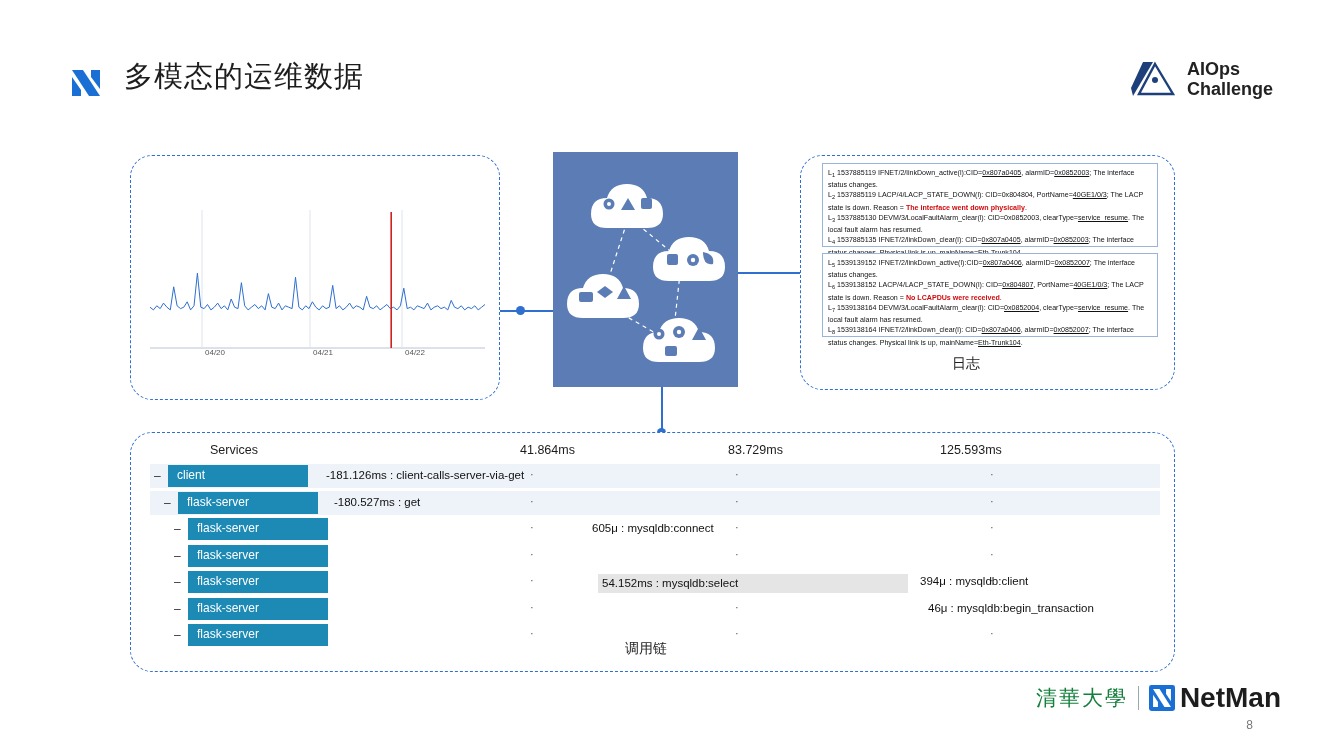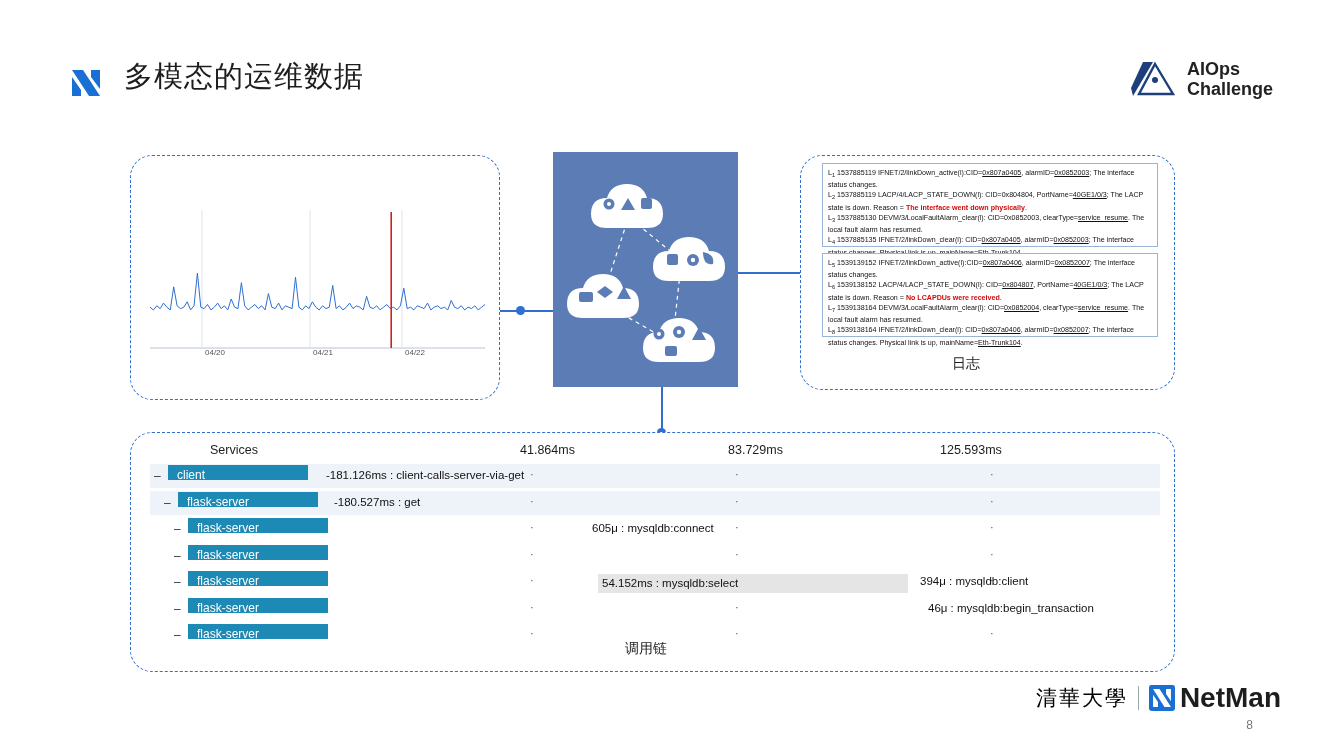--- a/index.html
+++ b/index.html
@@ -67,37 +67,37 @@
   .sub{font-size:5.6px;vertical-align:sub;}
 
   
   .trace{position:absolute;left:150px;top:440px;width:1010px;height:205px;}
   .trace-head{position:relative;height:24px;font-size:12.5px;color:#1d1d1d;}
   .trace-head .svc{position:absolute;left:16px;top:3px;margin-left:44px;}
   .trace-head .tick{position:absolute;top:3px;}
   .trow{position:relative;height:26.5px;}
   .trow .minus{position:absolute;top:5px;font-size:12px;color:#333;}
   .trow .svcname{
-    position:absolute;top:1px;height:15px;line-height:21px;
+    position:absolute;top:1px;height:22px;line-height:21px;
     background:#1c8ab5;color:#fff;font-size:12px;padding-left:9px;
     width:140px;box-sizing:border-box;
   }
   .trow .rowbg{position:absolute;left:180px;top:0;right:0;height:24px;}
   .trow .dotcol{position:absolute;top:4px;font-size:11px;color:#555;}
   .trow .bar{
     position:absolute;top:2px;height:19px;line-height:19px;
     font-size:11.5px;color:#111;padding-left:4px;box-sizing:border-box;white-space:nowrap;
   }
   .bar-plain{background:transparent;}
   .bar-fill{background:#e5e5e5;margin-top:28px;}
   .rowstripe{background:#eef2f9;}
 
   
   .footer{position:absolute;right:52px;bottom:36px;display:flex;align-items:center;gap:10px;}
-  .thu{font-family:"Liberation Serif", serif;font-size:21px;color:#000000;letter-spacing:2px;}
+  .thu{font-family:"Liberation Serif", serif;font-size:21px;color:#15803d;letter-spacing:2px;}
   .divider{width:1px;height:24px;background:#9aa;}
   .netman{display:flex;align-items:center;gap:5px;}
   .netman-text{font-size:28px;font-weight:bold;color:#1d1d1d;}
   .pagenum{position:absolute;right:80px;bottom:18px;font-size:12px;color:#777;}
 </style>
 </head>
 <body>
 
 <div class="slide">
 

